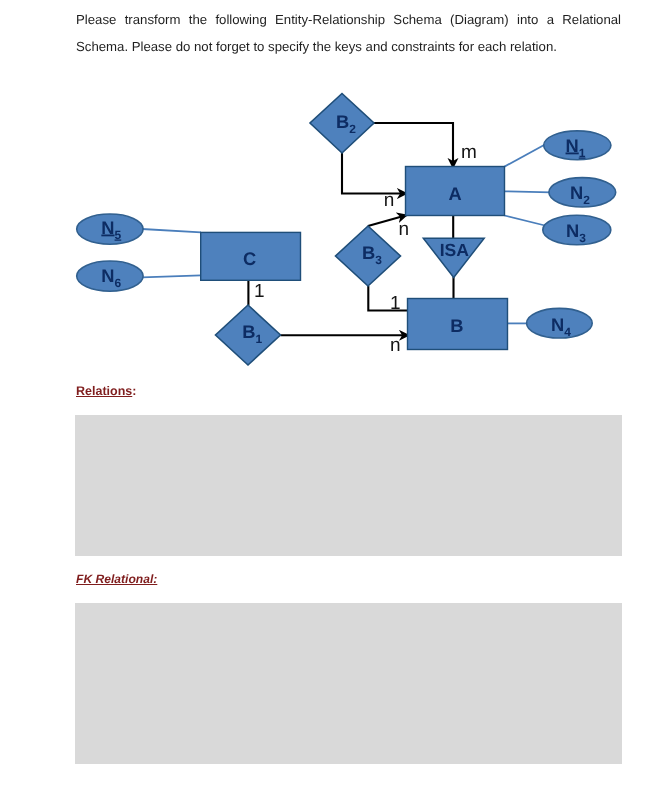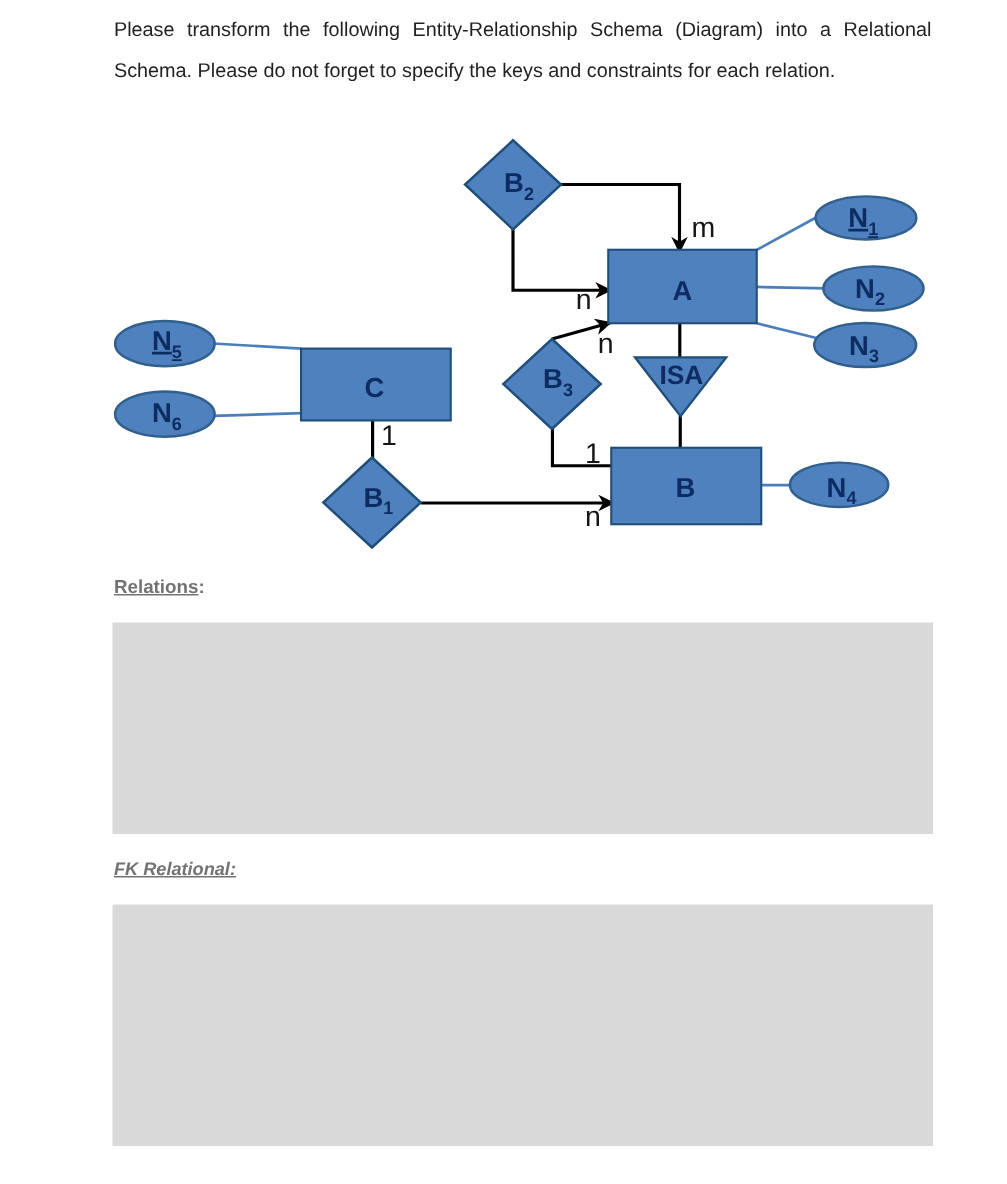--- a/index.html
+++ b/index.html
@@ -1,20 +1,20 @@
 <!DOCTYPE html>
 <html><head>
 <meta charset="utf-8">
 <style>
   html,body{margin:0;padding:0;}
   *{-webkit-font-smoothing:antialiased;text-rendering:geometricPrecision;}
   body{width:671px;height:789px;background:#ffffff;font-family:"Liberation Sans",sans-serif;overflow:hidden;}
   .page{position:relative;width:671px;height:789px;}
   .intro{position:absolute;left:76px;top:6px;width:545px;font-size:13.2px;line-height:27px;color:#1f1f1f;text-align:justify;}
-  .section-label{position:absolute;font-size:12.5px;color:#737373;font-weight:bold;white-space:nowrap;}
+  .section-label{position:absolute;font-size:12.5px;color:#7f1d1d;font-weight:bold;white-space:nowrap;}
   #relations-label{left:76px;top:383.5px;}
   #fk-label{left:76px;top:571.5px;font-style:italic;font-size:12.1px;}
   .u{text-decoration:underline;}
   .answer-box{position:absolute;background:#d9d9d9;}
   #relations-box{left:75.3px;top:414.7px;width:546.9px;height:141.2px;}
   #fk-box{left:75.2px;top:602.6px;width:547px;height:161px;}
   #diagram{position:absolute;left:0;top:80px;}
   .shape-text text{font-family:"Liberation Sans",sans-serif;font-weight:bold;font-size:18.3px;fill:#0d2c63;text-anchor:middle;}
   .shape-text .sub{font-size:12px;}
   .shape-text .keyattr{text-decoration:underline;}

